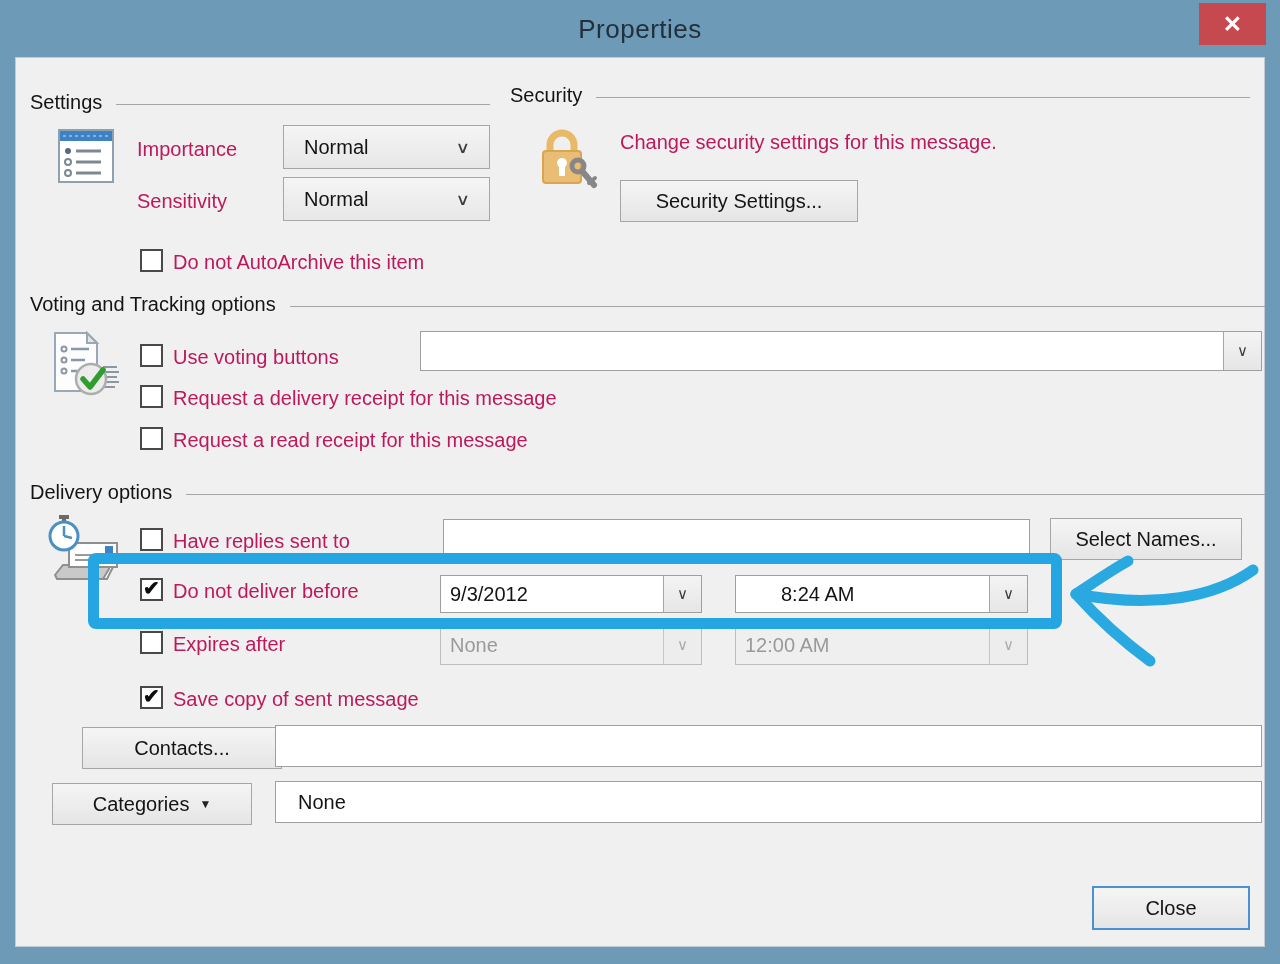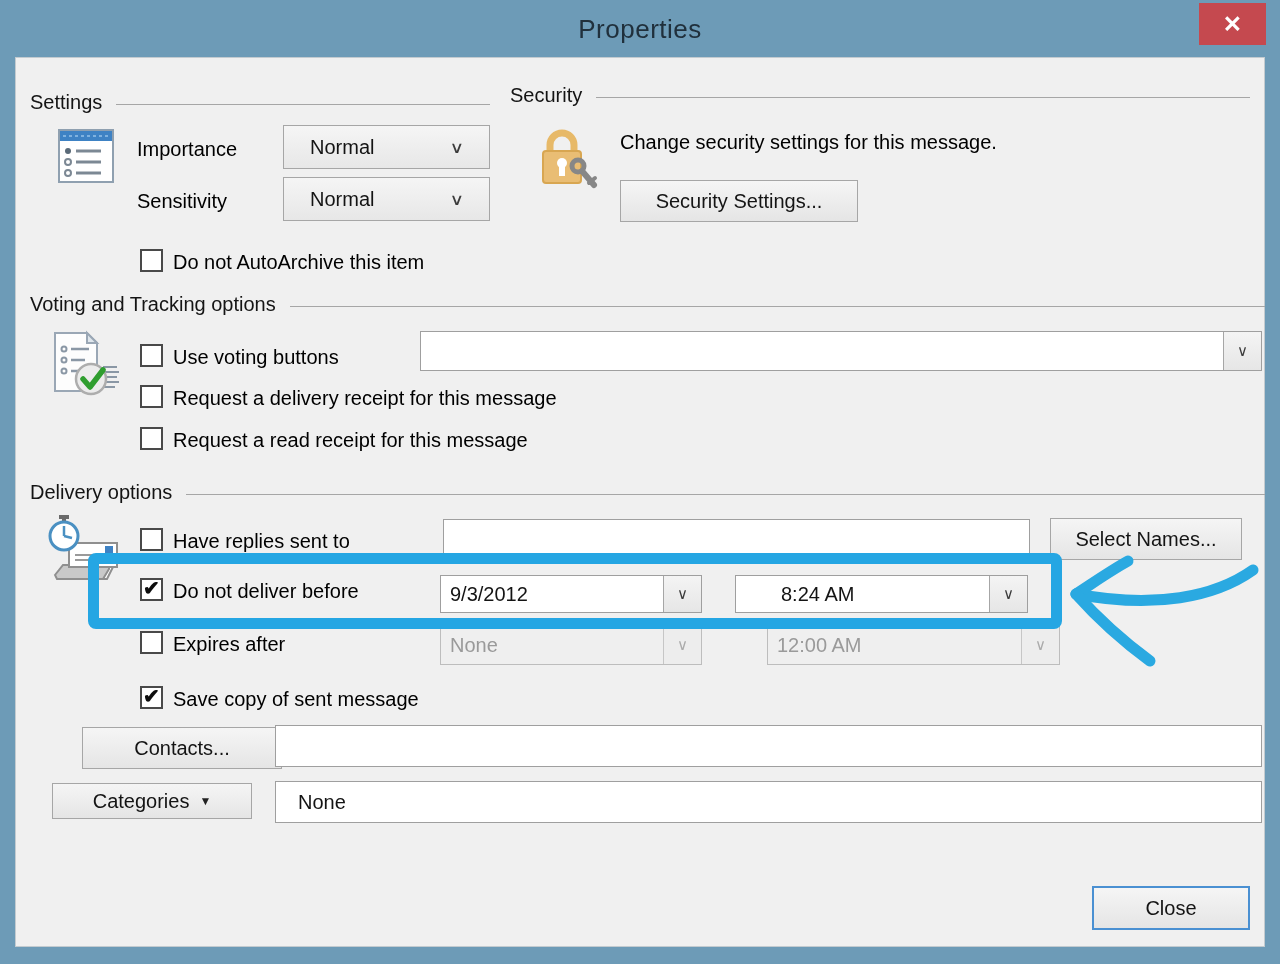--- a/index.html
+++ b/index.html
@@ -13,29 +13,29 @@
   #close-btn { position:absolute; left:1199px; top:3px; width:67px; height:42px;
                background:#c5494f; display:flex; align-items:center; justify-content:center;
                color:#fff; font-size:23px; font-weight:bold; cursor:default; }
 
   #content { position:absolute; left:15px; top:57px; width:1250px; height:890px;
              background:#f0f0f0; box-shadow: inset 0 0 0 1px rgba(60,90,110,0.25); }
 
   .sec-header { position:absolute; display:flex; align-items:center; font-size:20px; color:#141414; }
   .sec-header .rule { flex:1; height:1px; background:#a6a6a6; margin-left:14px; margin-top:3px; }
 
-  .label { position:absolute; font-size:20px; color:#000000; white-space:nowrap; line-height:24px; }
+  .label { position:absolute; font-size:20px; color:#be185d; white-space:nowrap; line-height:24px; }
 
   .checkbox { position:absolute; width:23px; height:23px; background:#fff;
               border:2px solid #494949; display:flex; align-items:center; justify-content:center; }
   .checkbox .mark { font-size:20px; font-weight:bold; color:#0d0d0d; line-height:20px; margin-top:-3px; }
 
   .dd { position:absolute; border:1px solid #a6a6a6;
         background:linear-gradient(180deg,#f5f5f5,#e7e7e7);
-        display:flex; align-items:center; justify-content:space-between; padding:0 26px;
+        display:flex; align-items:center; justify-content:space-between; padding:0 20px;
         font-size:20px;gap:20px; }
   .dd .chev { font-size:16px; color:#3c3c3c; transform:scaleX(1.25); }
 
   .combo { position:absolute; background:#fff; border:1px solid #9f9f9f; display:flex; align-items:stretch; }
   .combo .field { flex:1; display:flex; align-items:center; padding:0 9px; font-size:20px; }
   .combo .cbtn { width:38px; border-left:1px solid #a6a6a6;
                  background:linear-gradient(180deg,#f4f4f4,#e6e6e6);
                  display:flex; align-items:center; justify-content:center;
                  font-size:15px; color:#3c3c3c; }
   .combo.disabled { background:#efefef; border-color:#bdbdbd; }
@@ -208,40 +208,40 @@
     </div>
 
     <div class="checkbox" style="left:125px; top:574px;"></div>
     <div class="label" style="left:158px; top:575px;">Expires after</div>
     <div class="combo disabled" style="left:425px; top:568px; width:262px; height:40px;">
       <span class="field">None</span>
       <span class="cbtn">
           <span>∨</span>
         </span>
     </div>
-    <div class="combo disabled" style="left:720px; top:568px; width:293px; height:40px;margin-left:32px;">
+    <div class="combo disabled" style="left:720px; top:568px; width:293px; height:40px;">
       <span class="field">12:00 AM</span>
       <span class="cbtn">
           <span>∨</span>
         </span>
     </div>
 
     <div class="checkbox" style="left:125px; top:629px;">
       <span class="mark">✔</span>
     </div>
     <div class="label" style="left:158px; top:630px;">Save copy of sent message</div>
 
     <div class="btn-push" style="left:37px; top:670px; width:200px; height:42px;margin-left:30px;">
       <span>Contacts...</span>
     </div>
     <div class="textinput" style="left:260px; top:668px; width:987px; height:42px;">
       <span></span>
     </div>
 
-    <div class="btn-push" style="left:37px; top:726px; width:200px; height:36px;">
+    <div class="btn-push" style="left:37px; top:726px; width:200px; height:42px;">
       <span><span>Cate</span><span class="mnemonic">g</span><span>ories</span></span>
       <span class="drop-tri">▼</span>
     </div>
     <div class="textinput" style="left:260px; top:724px; width:987px; height:42px; padding-left:22px;">
       <span>None</span>
     </div>
 
     <div class="btn-push default" style="left:1077px; top:829px; width:158px; height:44px;">
       <span>Close</span>
     </div>

